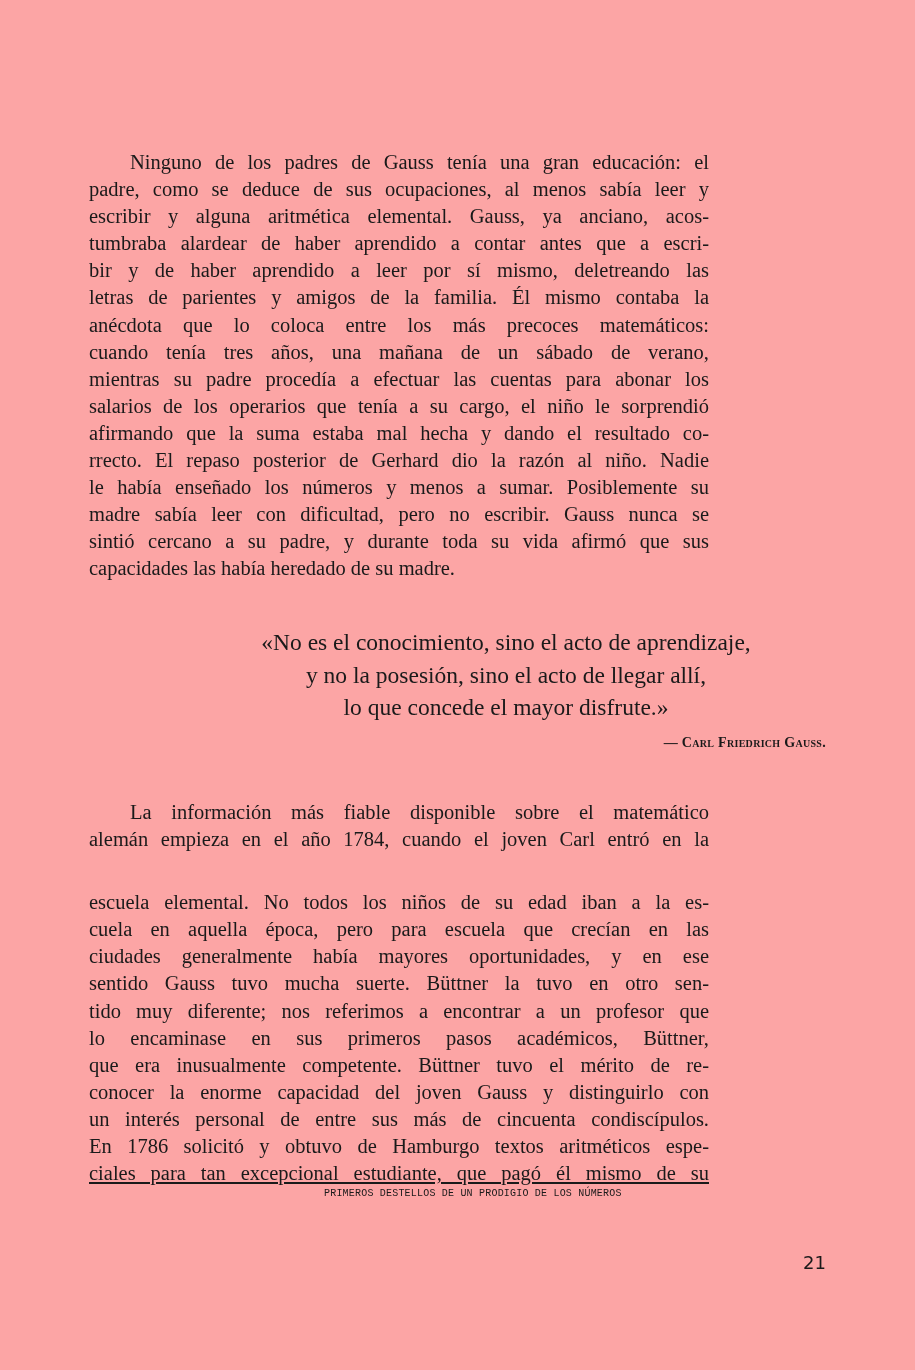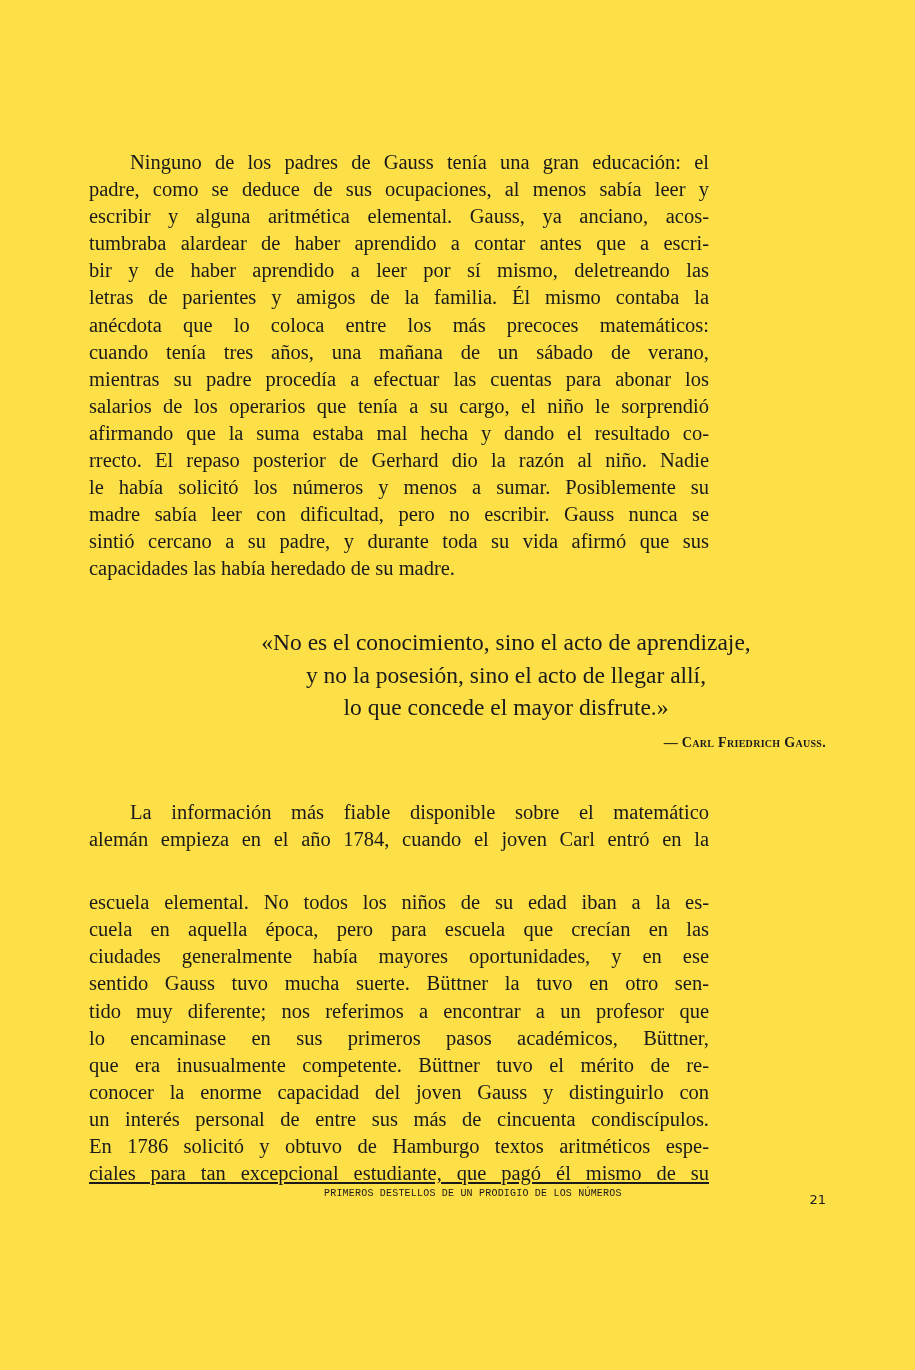--- a/index.html
+++ b/index.html
@@ -12,21 +12,21 @@
       height: 1370px;
       position: relative;
       overflow: hidden;
       color: #1a1a1a;
       font-family: "Liberation Serif", "DejaVu Serif", serif;
     }
     .page {
       position: absolute;
       left: 0; top: 0;
       width: 915px; height: 1370px;
-      background: #fde047;
+      background: #fca5a5;
     }
     .para {
       position: absolute;
       left: 89px;
       width: 620px;
       font-size: 20.5px;
       line-height: 27.1px;
     }
     .para .line {
       display: block;
@@ -72,23 +72,23 @@
       top: 1188px;
       font-family: Liberation Mono, monospace;
       font-size: 10px;
       letter-spacing: 0.2px;
       color: #1a1a1a;
       white-space: nowrap;
     }
     .page-number {
       position: absolute;
       right: 89px;
-      top: 1192px;
+      top: 1252px;
       font-family: "DejaVu Sans", "Liberation Sans", sans-serif;
-      font-size: 13px;
+      font-size: 18px;
       color: #1a1a1a;
       text-align: right;
     }
   </style>
 </head>
 <body>
 
 <div class="page">
 
   <div class="para" id="para-1">
@@ -97,21 +97,21 @@
     <span class="line" style="white-space: normal; overflow: hidden;">escribir y alguna aritmética elemental. Gauss, ya anciano, acos-</span>
     <span class="line" style="white-space: normal; overflow: hidden;">tumbraba alardear de haber aprendido a contar antes que a escri-</span>
     <span class="line" style="white-space: normal; overflow: hidden;">bir y de haber aprendido a leer por sí mismo, deletreando las</span>
     <span class="line" style="white-space: normal; overflow: hidden;">letras de parientes y amigos de la familia. Él mismo contaba la</span>
     <span class="line" style="white-space: normal; overflow: hidden;">anécdota que lo coloca entre los más precoces matemáticos:</span>
     <span class="line" style="white-space: normal; overflow: hidden;">cuando tenía tres años, una mañana de un sábado de verano,</span>
     <span class="line" style="white-space: normal; overflow: hidden;">mientras su padre procedía a efectuar las cuentas para abonar los</span>
     <span class="line" style="white-space: normal; overflow: hidden;">salarios de los operarios que tenía a su cargo, el niño le sorprendió</span>
     <span class="line" style="white-space: normal; overflow: hidden;">afirmando que la suma estaba mal hecha y dando el resultado co-</span>
     <span class="line" style="white-space: normal; overflow: hidden;">rrecto. El repaso posterior de Gerhard dio la razón al niño. Nadie</span>
-    <span class="line" style="white-space: normal; overflow: hidden;">le había solicitó los números y menos a sumar. Posiblemente su</span>
+    <span class="line" style="white-space: normal; overflow: hidden;">le había enseñado los números y menos a sumar. Posiblemente su</span>
     <span class="line" style="white-space: normal; overflow: hidden;">madre sabía leer con dificultad, pero no escribir. Gauss nunca se</span>
     <span class="line" style="white-space: normal; overflow: hidden;">sintió cercano a su padre, y durante toda su vida afirmó que sus</span>
     <span class="line last" style="white-space: normal; overflow: hidden;">capacidades las había heredado de su madre.</span>
   </div>
 
   <div class="quote">
     <span class="qline">«No es el conocimiento, sino el acto de aprendizaje,</span>
     <span class="qline">y no la posesión, sino el acto de llegar allí,</span>
     <span class="qline">lo que concede el mayor disfrute.»</span>
   </div>

